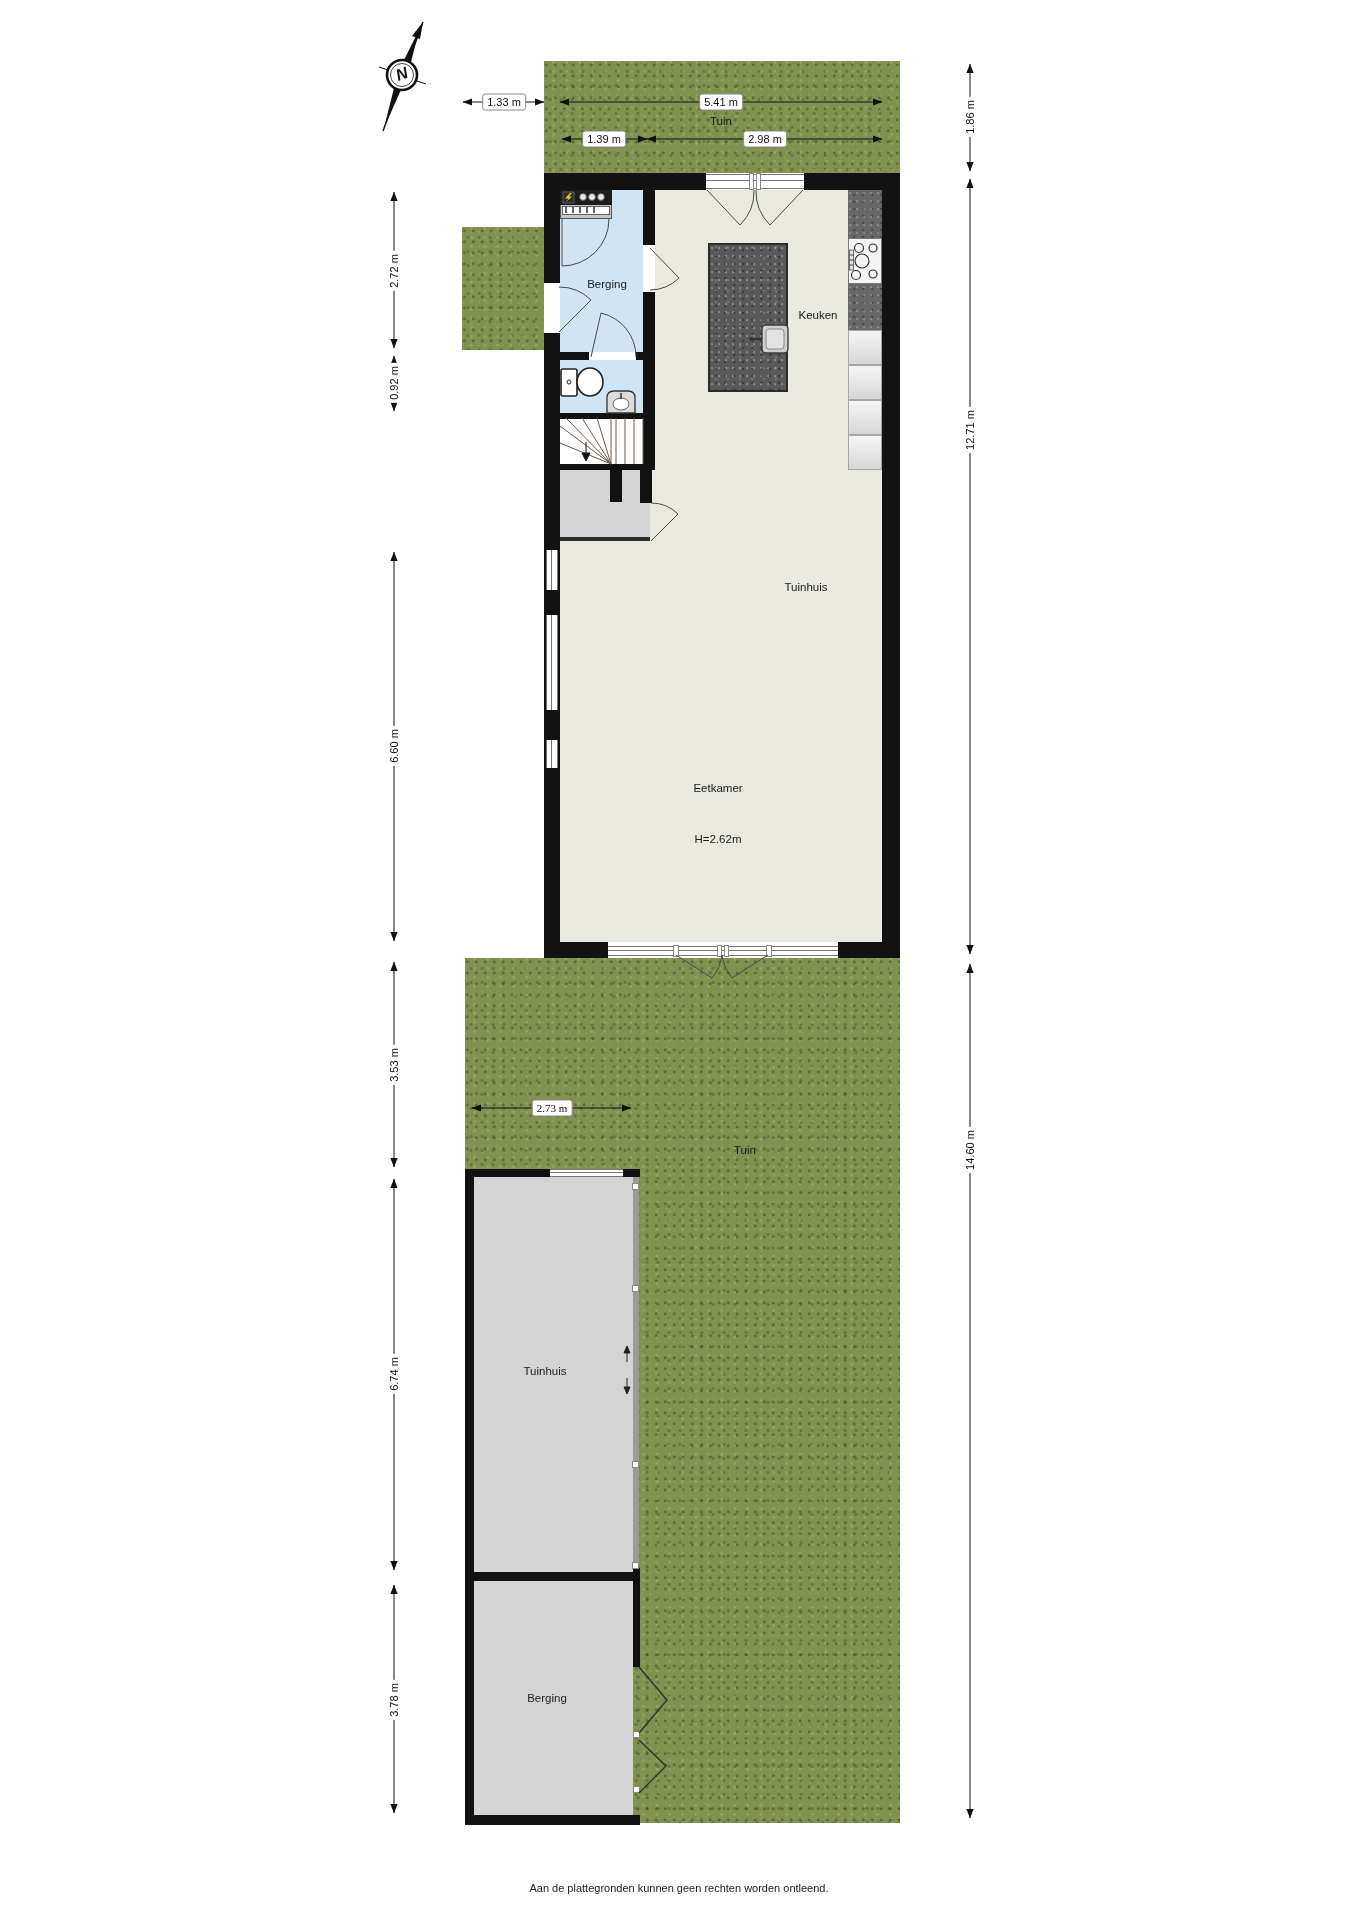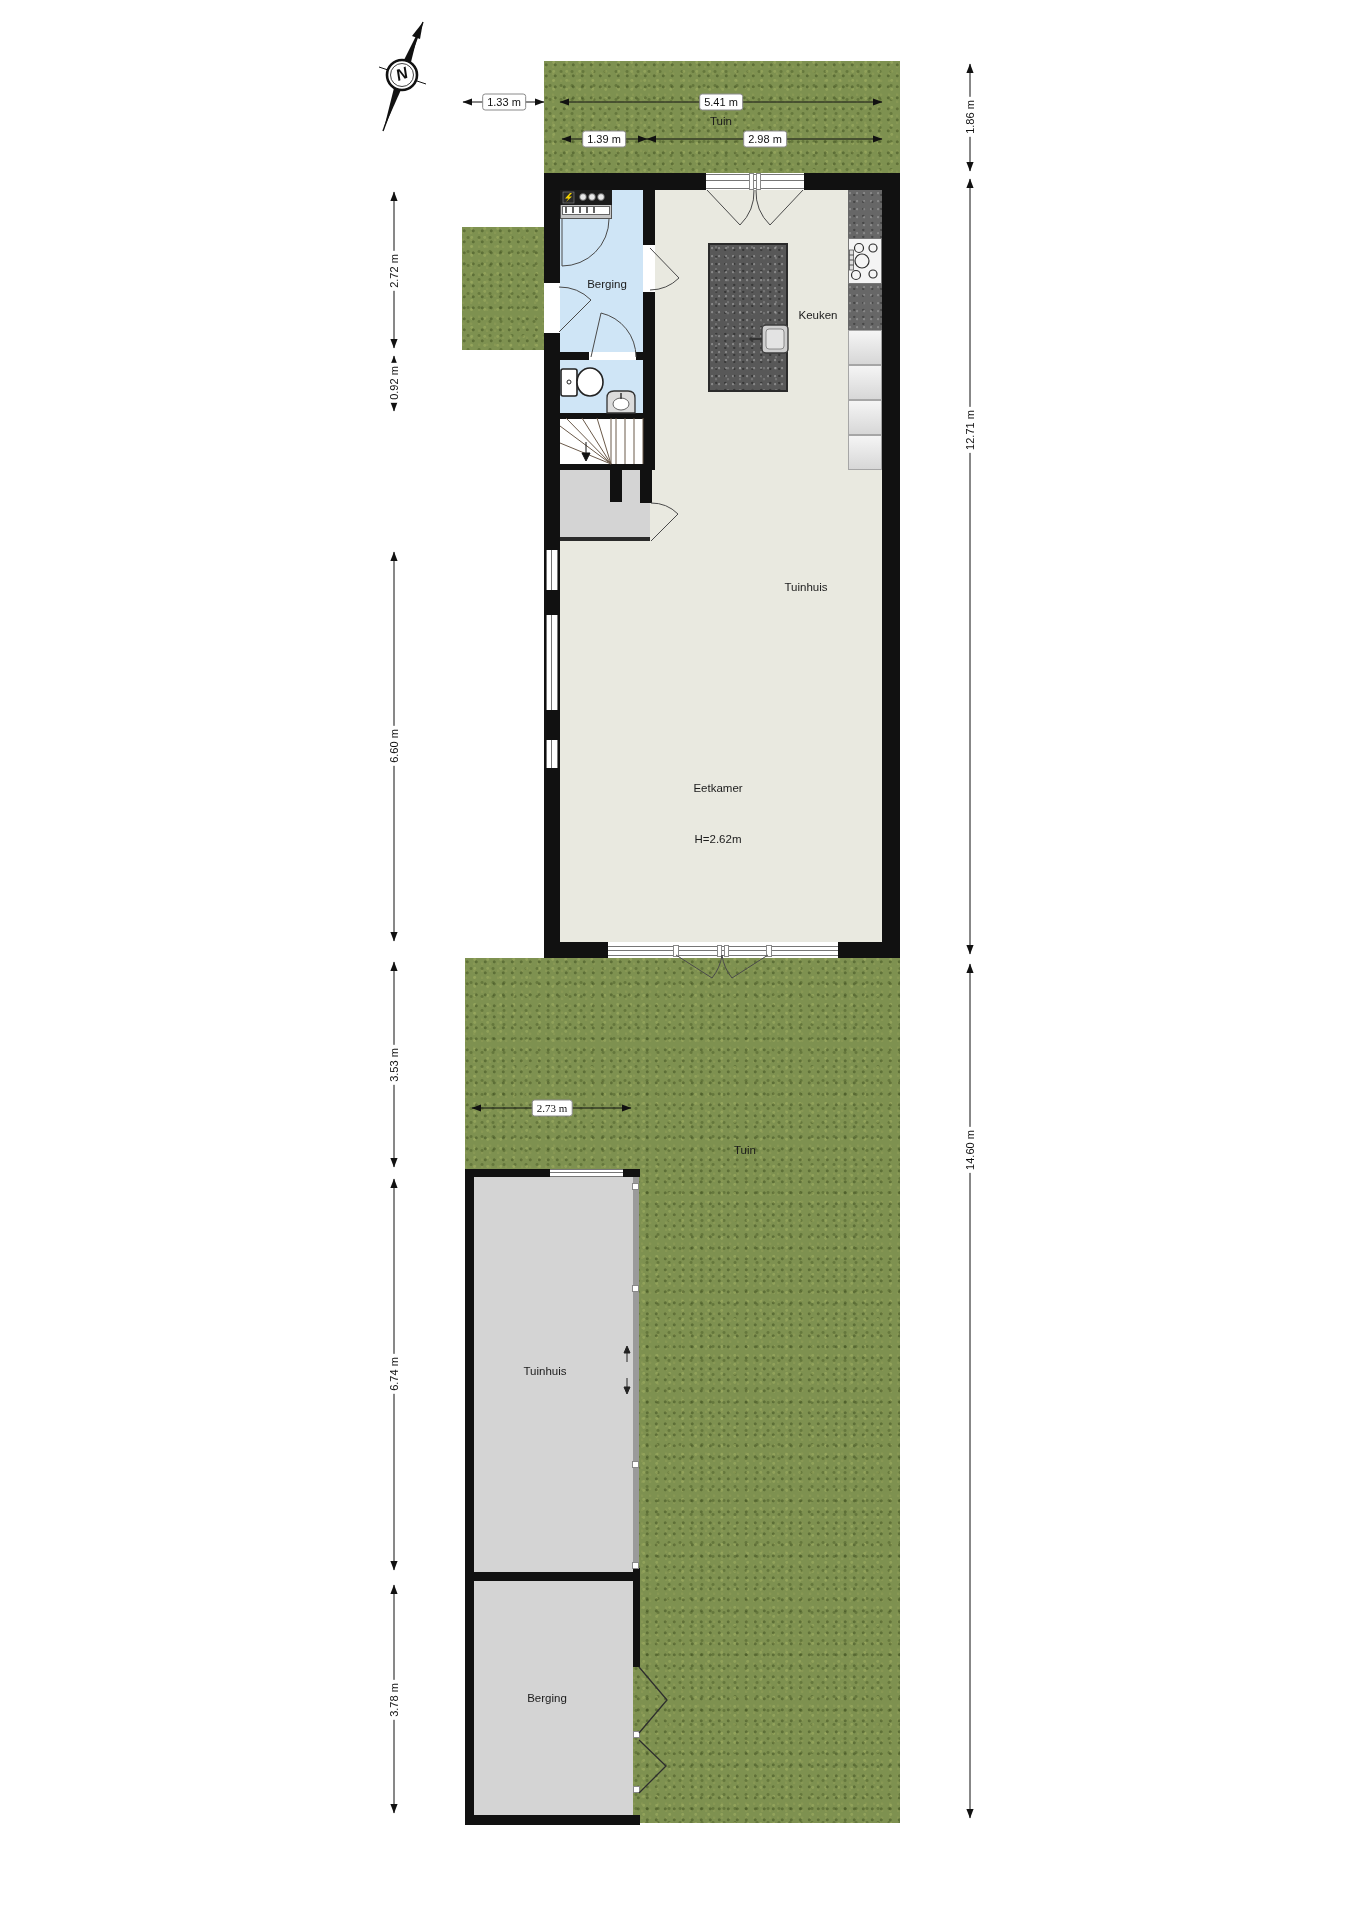--- a/index.html
+++ b/index.html
@@ -254,14 +254,15 @@
   <div class="room" style="left:721px;top:121px;">Tuin</div>
   <div class="room" style="left:607px;top:284px;">Berging</div>
   <div class="room" style="left:818px;top:315px;">Keuken</div>
   <div class="room" style="left:806px;top:587px;">Tuinhuis</div>
   <div class="room" style="left:718px;top:788px;">Eetkamer</div>
   <div class="room" style="left:718px;top:839px;">H=2.62m</div>
   <div class="room" style="left:745px;top:1150px;">Tuin</div>
   <div class="room" style="left:545px;top:1371px;">Tuinhuis</div>
   <div class="room" style="left:547px;top:1698px;">Berging</div>
 
+  <div class="footer" style="top:1882px;">Aan de plattegronden kunnen geen rechten worden ontleend.</div>
 
 </div>
 
 </body></html>

